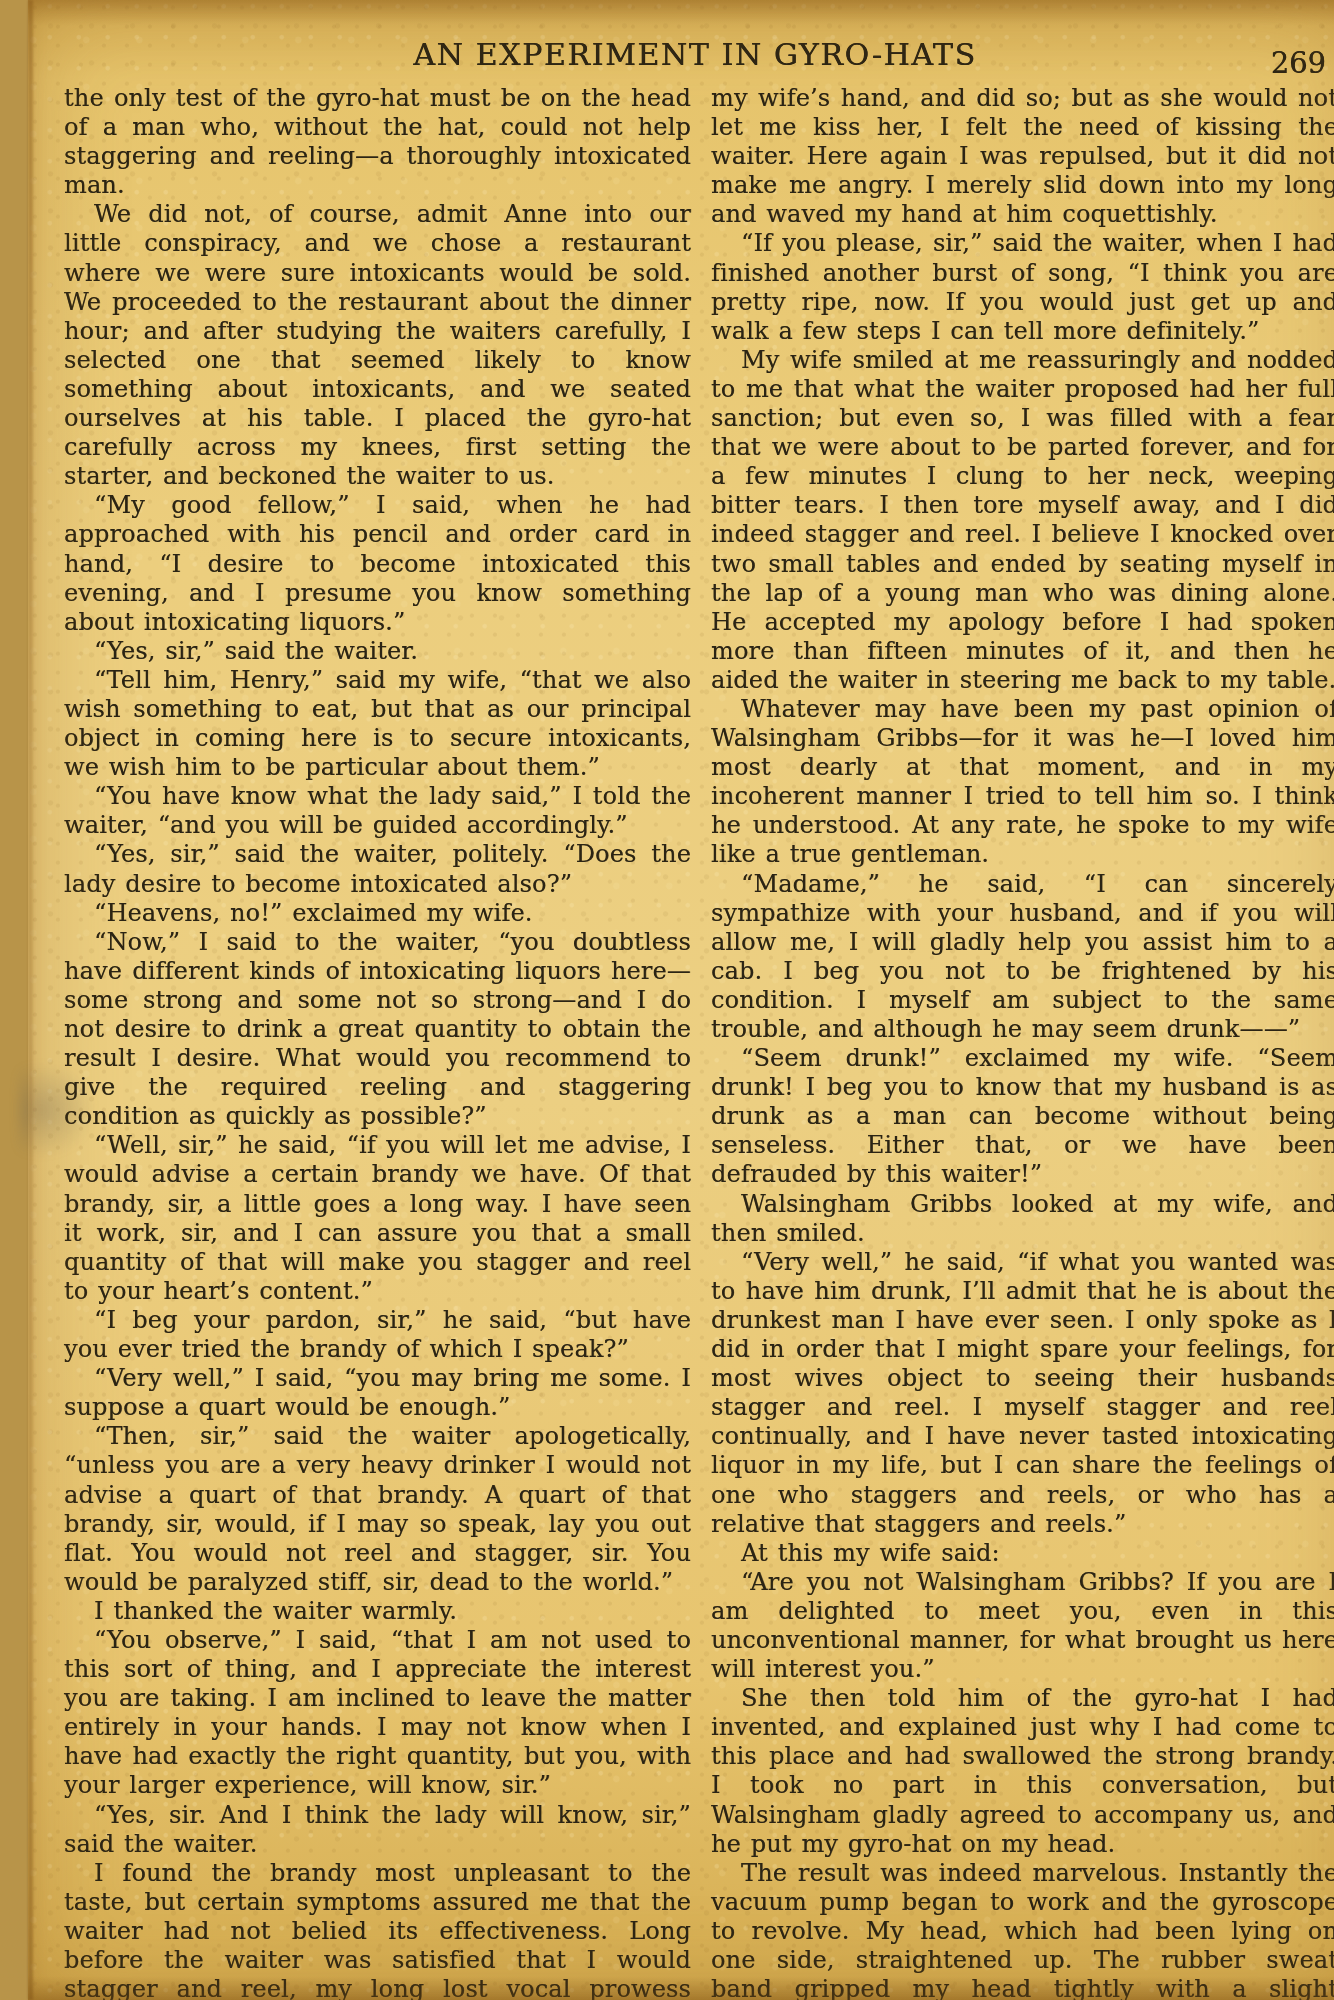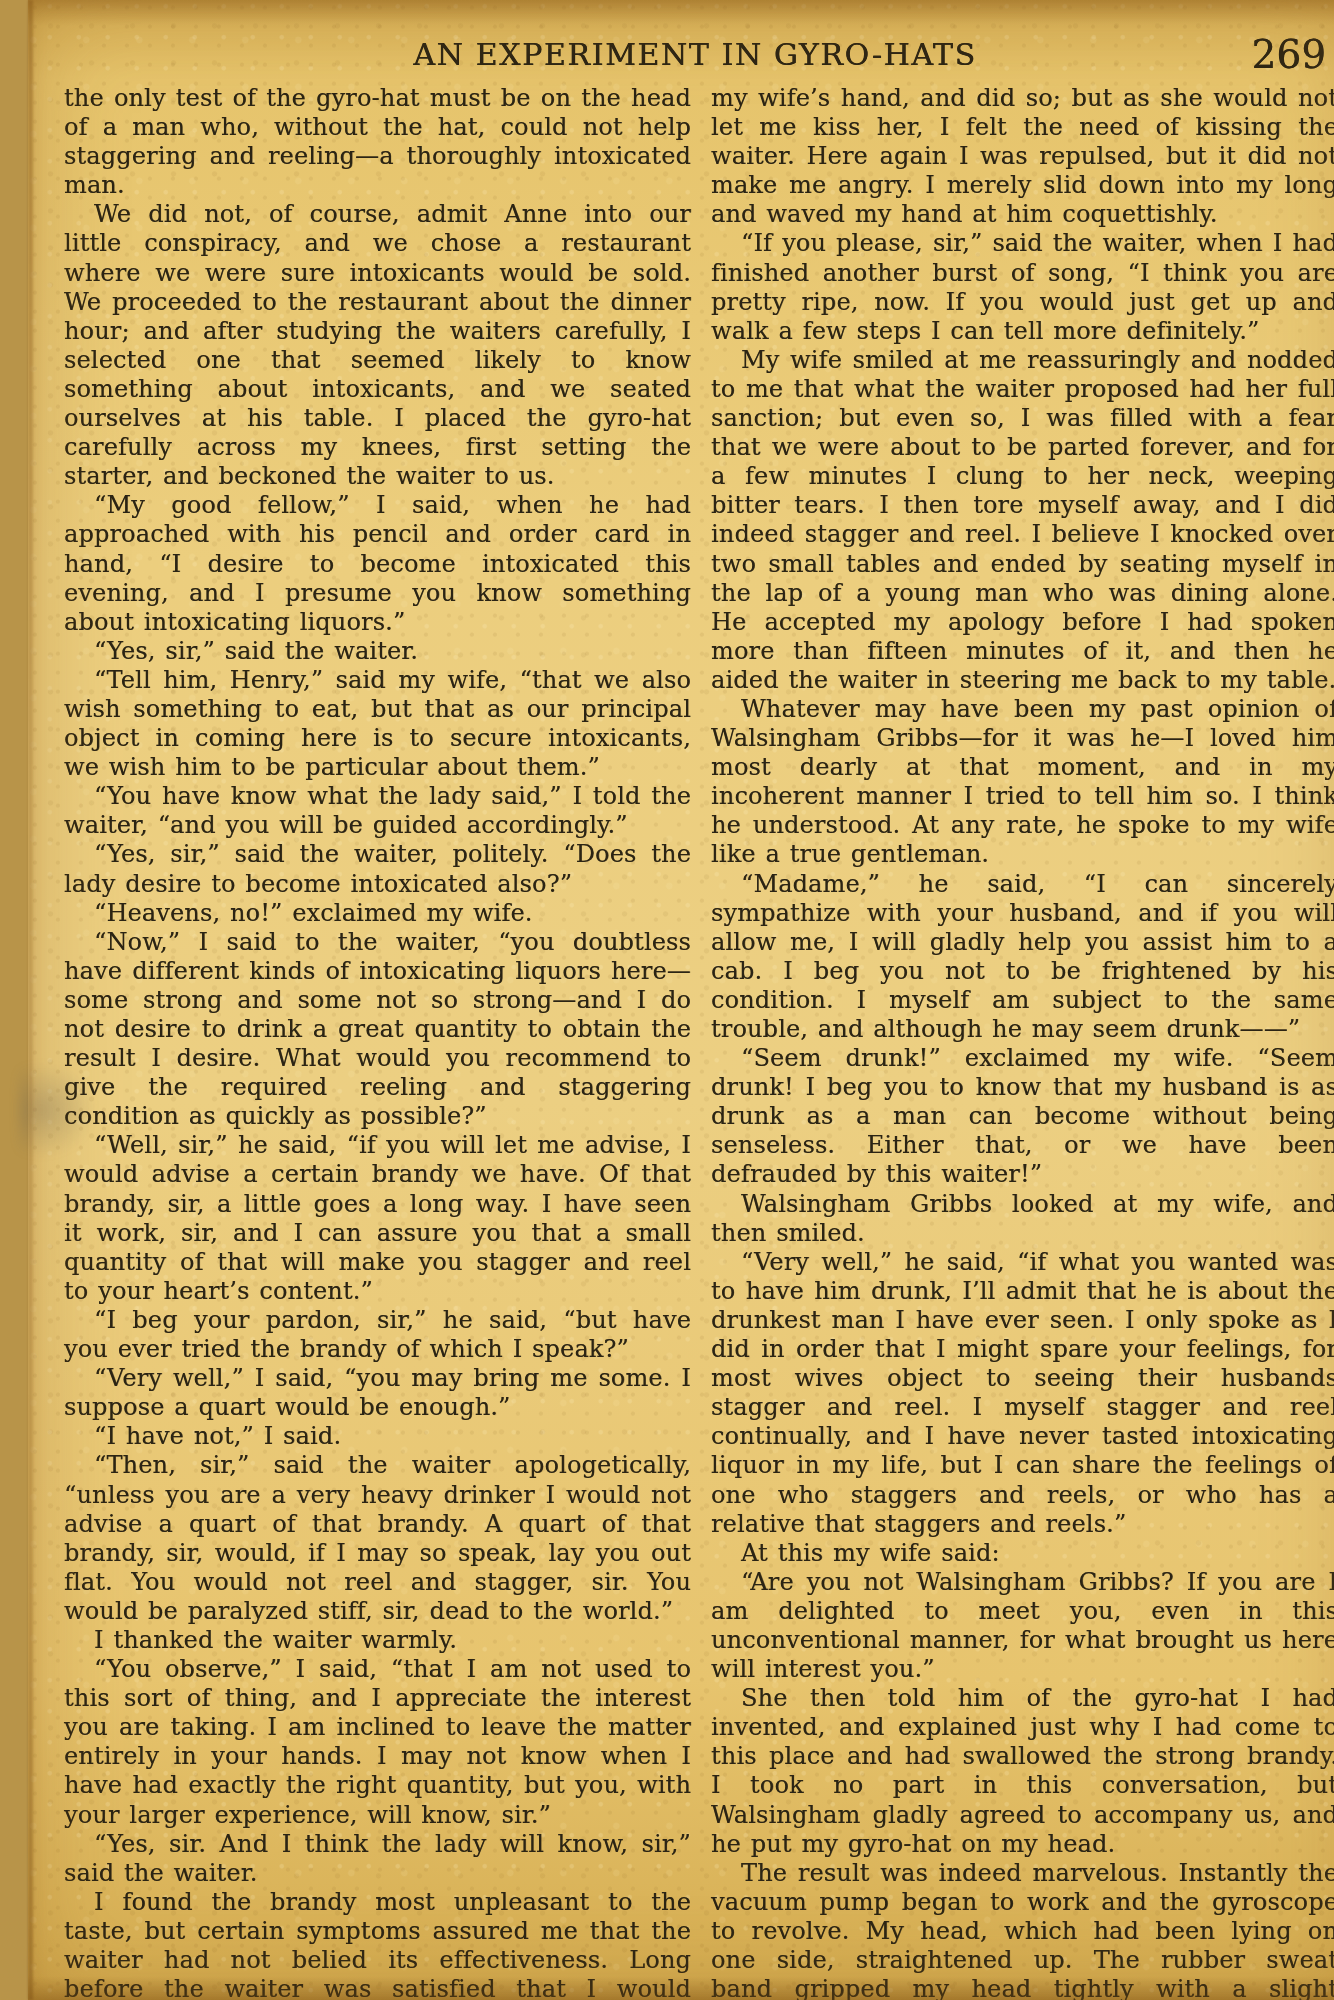--- a/index.html
+++ b/index.html
@@ -76,22 +76,22 @@
   .title {
     text-align: center;
     font-size: 30px;
     letter-spacing: 1.6px;
     line-height: 42px;
     text-shadow: 0.4px 0 0 currentColor;
   }
   .page-num {
     position: absolute;
     right: 36px;
-    top: 0;
-    font-size: 39px;
+    top: 8px;
+    font-size: 29px;
     line-height: 42px;
     text-shadow: 0.3px 0 0 currentColor;
   }
   .cols {
     position: absolute;
     top: 84px;
     left: 36px;
     right: 24px;
     display: flex;
     gap: 20px;
@@ -136,21 +136,20 @@
       <p>“My good fellow,” I said, when he had approached with his pencil and order card in hand, “I desire to become intoxicated this evening, and I presume you know something about intoxicating liquors.”</p>
       <p>“Yes, sir,” said the waiter.</p>
       <p>“Tell him, Henry,” said my wife, “that we also wish something to eat, but that as our principal object in coming here is to secure intoxicants, we wish him to be particular about them.”</p>
       <p>“You have know what the lady said,” I told the waiter, “and you will be guided accordingly.”</p>
       <p>“Yes, sir,” said the waiter, politely.  “Does the lady desire to become intoxicated also?”</p>
       <p>“Heavens, no!” exclaimed my wife.</p>
       <p>“Now,” I said to the waiter, “you doubtless have different kinds of intoxicating liquors here—some strong and some not so strong—and I do not desire to drink a great quantity to obtain the result I desire.  What would you recommend to give the required reeling and staggering condition as quickly as possible?”</p>
       <p>“Well, sir,” he said, “if you will let me advise, I would advise a certain brandy we have.  Of that brandy, sir, a little goes a long way.  I have seen it work, sir, and I can assure you that a small quantity of that will make you stagger and reel to your heart’s content.”</p>
       <p>“I beg your pardon, sir,” he said, “but have you ever tried the brandy of which I speak?”</p>
       <p>“Very well,” I said, “you may bring me some. I suppose a quart would be enough.”</p>
-      <p>“I have not,” I said.</p>
       <p>“Then, sir,” said the waiter apologetically, “unless you are a very heavy drinker I would not advise a quart of that brandy.  A quart of that brandy, sir, would, if I may so speak, lay you out flat.  You would not reel and stagger, sir.  You would be paralyzed stiff, sir, dead to the world.”</p>
       <p>I thanked the waiter warmly.</p>
       <p>“You observe,” I said, “that I am not used to this sort of thing, and I appreciate the interest you are taking.  I am inclined to leave the matter entirely in your hands.  I may not know when I have had exactly the right quantity, but you, with your larger experience, will know, sir.”</p>
       <p>“Yes, sir.  And I think the lady will know, sir,” said the waiter.</p>
       <p class="fill">I found the brandy most unpleasant to the taste, but certain symptoms assured me that the waiter had not belied its effectiveness.  Long before the waiter was satisfied that I would stagger and reel, my long lost vocal prowess returned and I caroled gaily some songs that had been favorites of my youth.  Many of these were affectionate songs, and when I sang them I had a great longing to hold</p>
     </div>
 
     <div class="col">
       <p class="cont">my wife’s hand, and did so; but as she would not let me kiss her, I felt the need of kissing the waiter. Here again I was repulsed, but it did not make me angry.  I merely slid down into my long and waved my hand at him coquettishly.</p>
       <p>“If you please, sir,” said the waiter, when I had finished another burst of song, “I think you are pretty ripe, now.  If you would just get up and walk a few steps I can tell more definitely.”</p>

